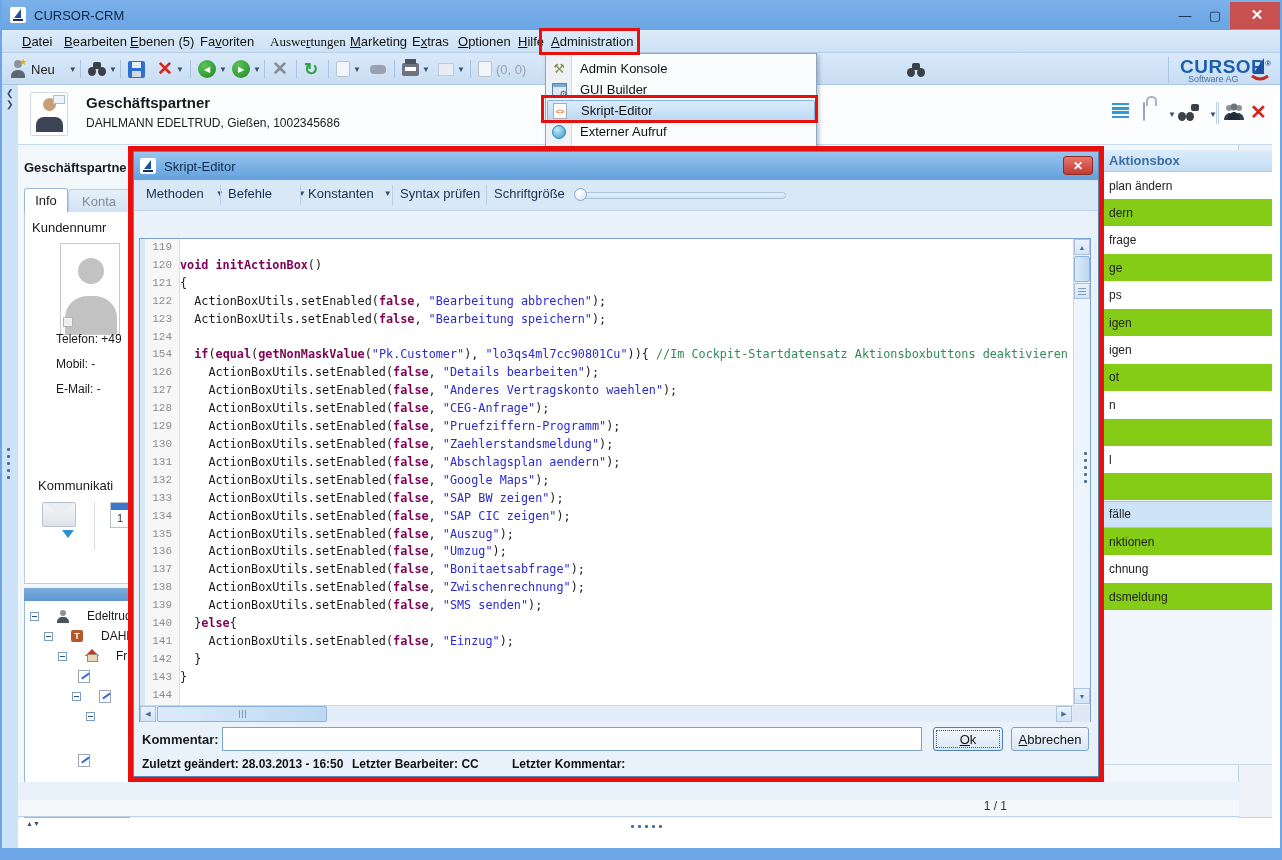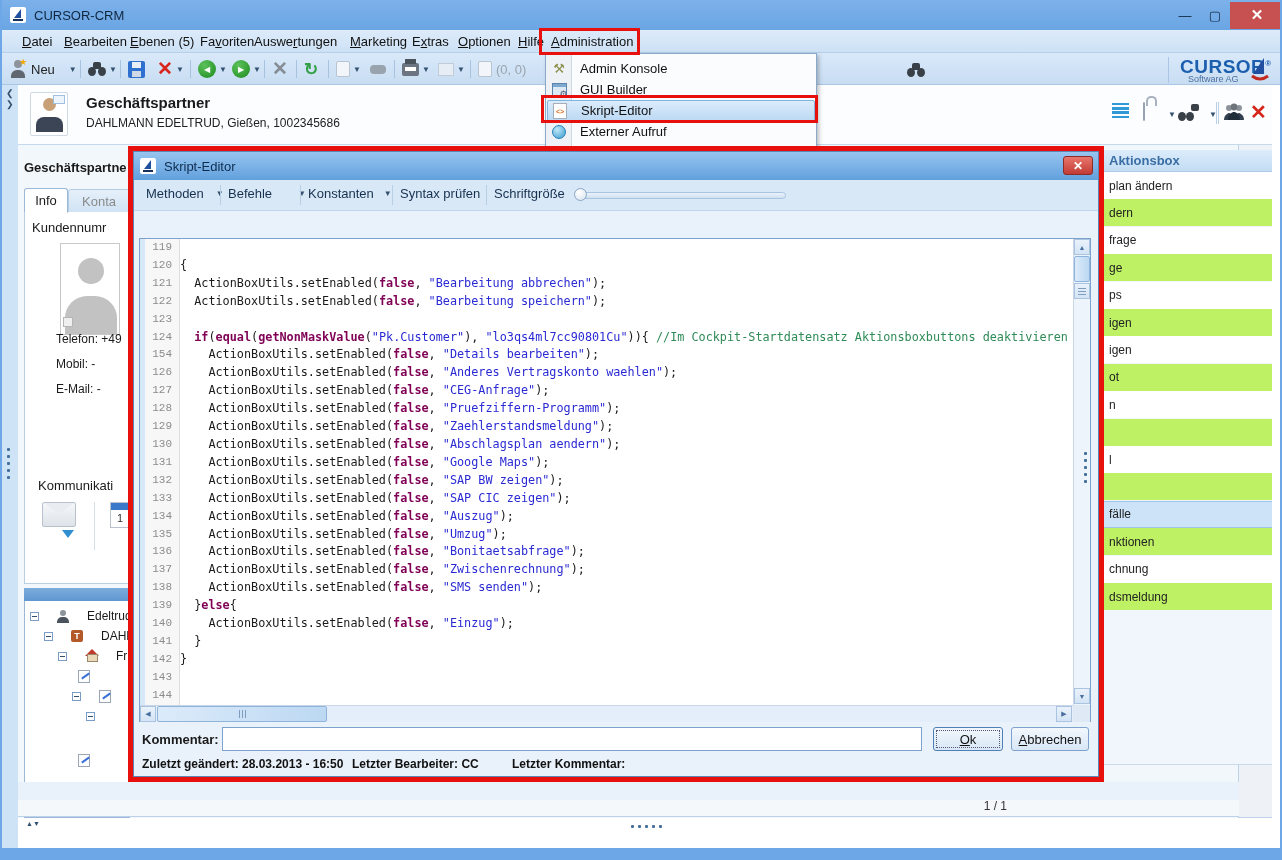--- a/index.html
+++ b/index.html
@@ -107,21 +107,21 @@
   .page-ind{left:935px;top:799px;width:70px;font-size:12px;color:#333;text-align:right}
   .footer{left:16px;top:818px;width:1254px;height:30px;background:#fff}
   .gray-col{left:1237px;top:145px;width:33px;height:673px;background:#eef2f6;border-bottom:1px solid #bdd2e8}
   .bottom-edge{left:0;top:848px;width:1282px;height:12px;background:#6da7e8}
 
   
   .sidebar{left:1085px;top:150px;width:185px;height:615px;background:#f1f6fc;border-bottom:1px solid #c9d8ea}
   .sb-hdr{left:0;top:0;width:185px;height:22px;background:linear-gradient(#dcecfb,#c3ddf4);border-bottom:1px solid #aecbe8;
     font-size:13px;font-weight:bold;color:#3a6ea5;padding:3px 0 0 22px}
   .ab-row{position:absolute;left:0;width:185px;height:27px;font-size:12px;color:#222;display:flex;align-items:center;padding-left:22px}
-  .ab-row.alt{background:#bef264}
+  .ab-row.alt{background:#84cc16}
   .ab-row.base{background:#fff}
   .ab-row.sel{background:#cde3f7;border-top:1px solid #9ec4e8;border-bottom:1px solid #9ec4e8}
   .ab-row.lnk{color:#2a6fd0}
 
   
   .dropdown{left:543px;top:53px;width:272px;height:112px;background:#fafcfe;border:1px solid #8aa8c8;box-shadow:2px 2px 4px rgba(0,0,0,.25);z-index:50}
   .dd-icons{position:absolute;left:0;top:0;width:26px;height:110px;background:#eef2f7;border-right:1px solid #d0d8e2}
   .dd-row{position:absolute;left:1px;width:268px;height:21px;display:flex;align-items:center;font-size:13px;color:#111}
   .dd-row .lbl{margin-left:12px}
   .dd-row.sel{background:linear-gradient(#dcecfb,#bcd9f4);border:1px solid #84b3df;border-radius:2px}
@@ -191,21 +191,21 @@
     <span class="win-btn">▢</span>
     <span class="win-close">✕</span>
   </div>
 
   
   <div class="abs menubar" id="menubar-items">
       <span class="menu-item" style="left: 16px;"><u>D</u>atei</span>
       <span class="menu-item" style="left: 58px;"><u>B</u>earbeiten</span>
       <span class="menu-item" style="left: 124px;"><u>E</u>benen (5)</span>
       <span class="menu-item" style="left: 194px;">Fa<u>v</u>oriten</span>
-      <span class="menu-item" style="left: 248px;">Auswe<u>r</u>tungen</span>
+      <span class="menu-item" style="left: 264px; font-family: Liberation Serif, serif;">Auswe<u>r</u>tungen</span>
       <span class="menu-item" style="left: 344px;"><u>M</u>arketing</span>
       <span class="menu-item" style="left: 406px;">E<u>x</u>tras</span>
       <span class="menu-item" style="left: 452px;"><u>O</u>ptionen</span>
       <span class="menu-item" style="left: 512px;"><u>H</u>ilfe</span>
       <span class="menu-item" style="left: 545px;"><u>A</u>dministration</span>
     </div>
   <div class="abs redbox" style="left:537px;top:28px;width:101px;height:27px"></div>
 
   
   <div class="abs toolbar">
@@ -552,20 +552,21 @@
             <div class="ln">138</div>
             <div class="ln">139</div>
             <div class="ln">140</div>
             <div class="ln">141</div>
             <div class="ln">142</div>
             <div class="ln">143</div>
             <div class="ln">144</div>
           </div>
         <div class="code" id="code-lines">
             <div class="cl">&nbsp;</div>
+            <div class="cl"><span class="sg-k">void initActionBox</span><span class="sg-p">()</span></div>
             <div class="cl"><span class="sg-p">{</span></div>
             <div class="cl"><span class="sg-p">  ActionBoxUtils.setEnabled(</span><span class="sg-k">false</span><span class="sg-p">, </span><span class="sg-s">"Bearbeitung abbrechen"</span><span class="sg-p">);</span></div>
             <div class="cl"><span class="sg-p">  ActionBoxUtils.setEnabled(</span><span class="sg-k">false</span><span class="sg-p">, </span><span class="sg-s">"Bearbeitung speichern"</span><span class="sg-p">);</span></div>
             <div class="cl">&nbsp;</div>
             <div class="cl"><span class="sg-p">  </span><span class="sg-k">if</span><span class="sg-p">(</span><span class="sg-k">equal</span><span class="sg-p">(</span><span class="sg-k">getNonMaskValue</span><span class="sg-p">(</span><span class="sg-s">"Pk.Customer"</span><span class="sg-p">), </span><span class="sg-s">"lo3qs4ml7cc90801Cu"</span><span class="sg-p">)){ </span><span class="sg-c">//Im Cockpit-Startdatensatz Aktionsboxbuttons deaktivieren</span></div>
             <div class="cl"><span class="sg-p">    ActionBoxUtils.setEnabled(</span><span class="sg-k">false</span><span class="sg-p">, </span><span class="sg-s">"Details bearbeiten"</span><span class="sg-p">);</span></div>
             <div class="cl"><span class="sg-p">    ActionBoxUtils.setEnabled(</span><span class="sg-k">false</span><span class="sg-p">, </span><span class="sg-s">"Anderes Vertragskonto waehlen"</span><span class="sg-p">);</span></div>
             <div class="cl"><span class="sg-p">    ActionBoxUtils.setEnabled(</span><span class="sg-k">false</span><span class="sg-p">, </span><span class="sg-s">"CEG-Anfrage"</span><span class="sg-p">);</span></div>
             <div class="cl"><span class="sg-p">    ActionBoxUtils.setEnabled(</span><span class="sg-k">false</span><span class="sg-p">, </span><span class="sg-s">"Pruefziffern-Programm"</span><span class="sg-p">);</span></div>
             <div class="cl"><span class="sg-p">    ActionBoxUtils.setEnabled(</span><span class="sg-k">false</span><span class="sg-p">, </span><span class="sg-s">"Zaehlerstandsmeldung"</span><span class="sg-p">);</span></div>

